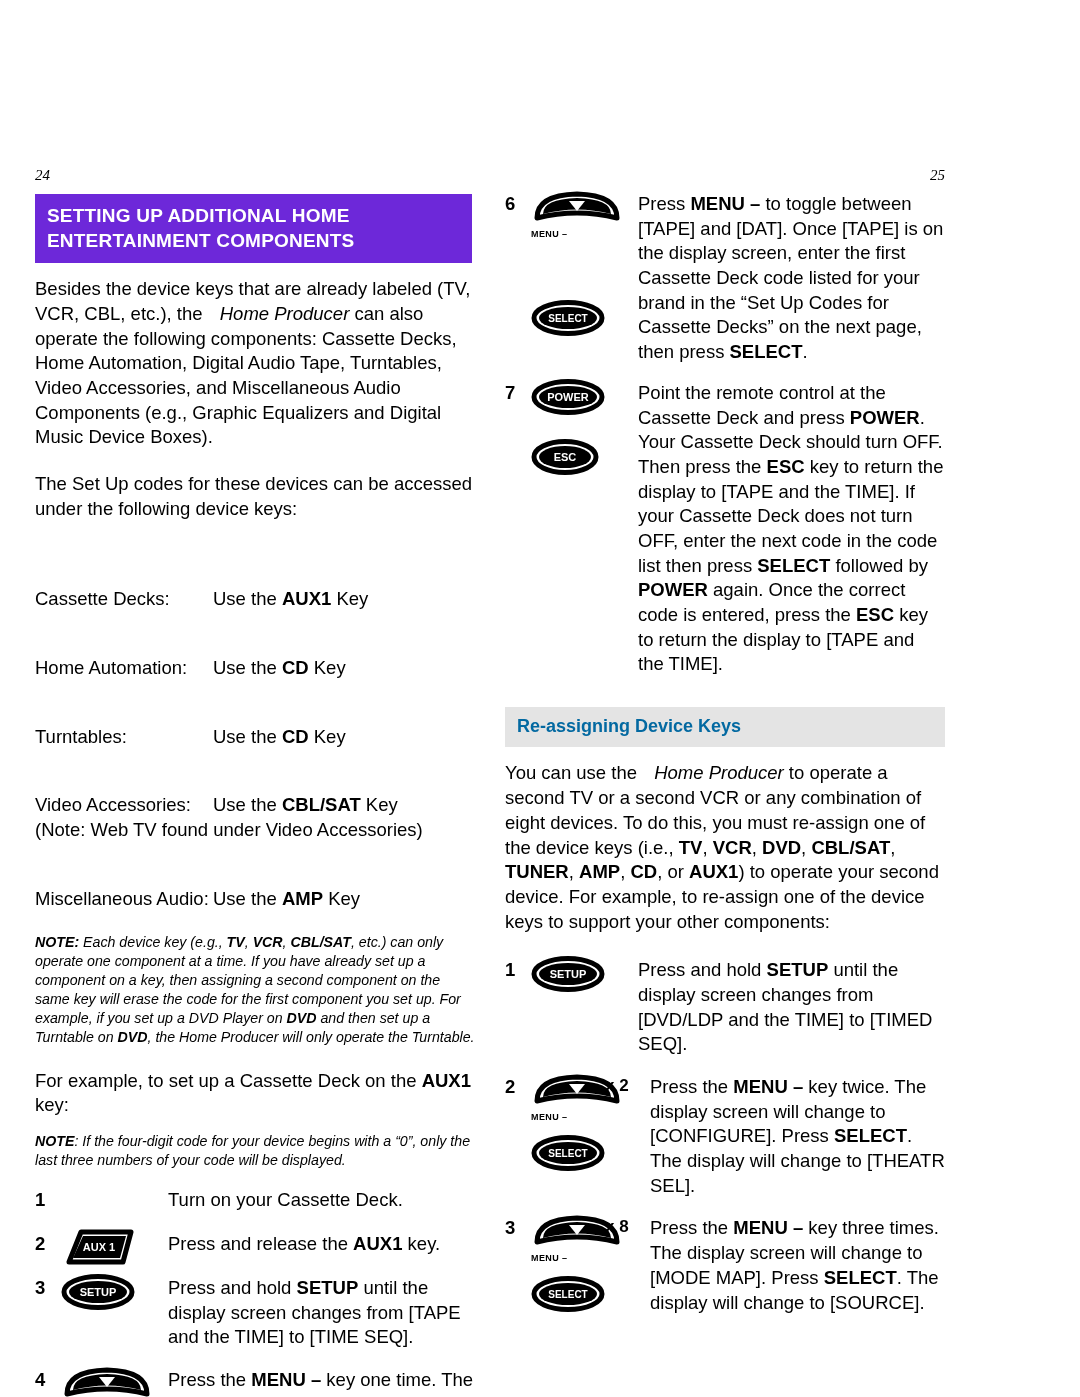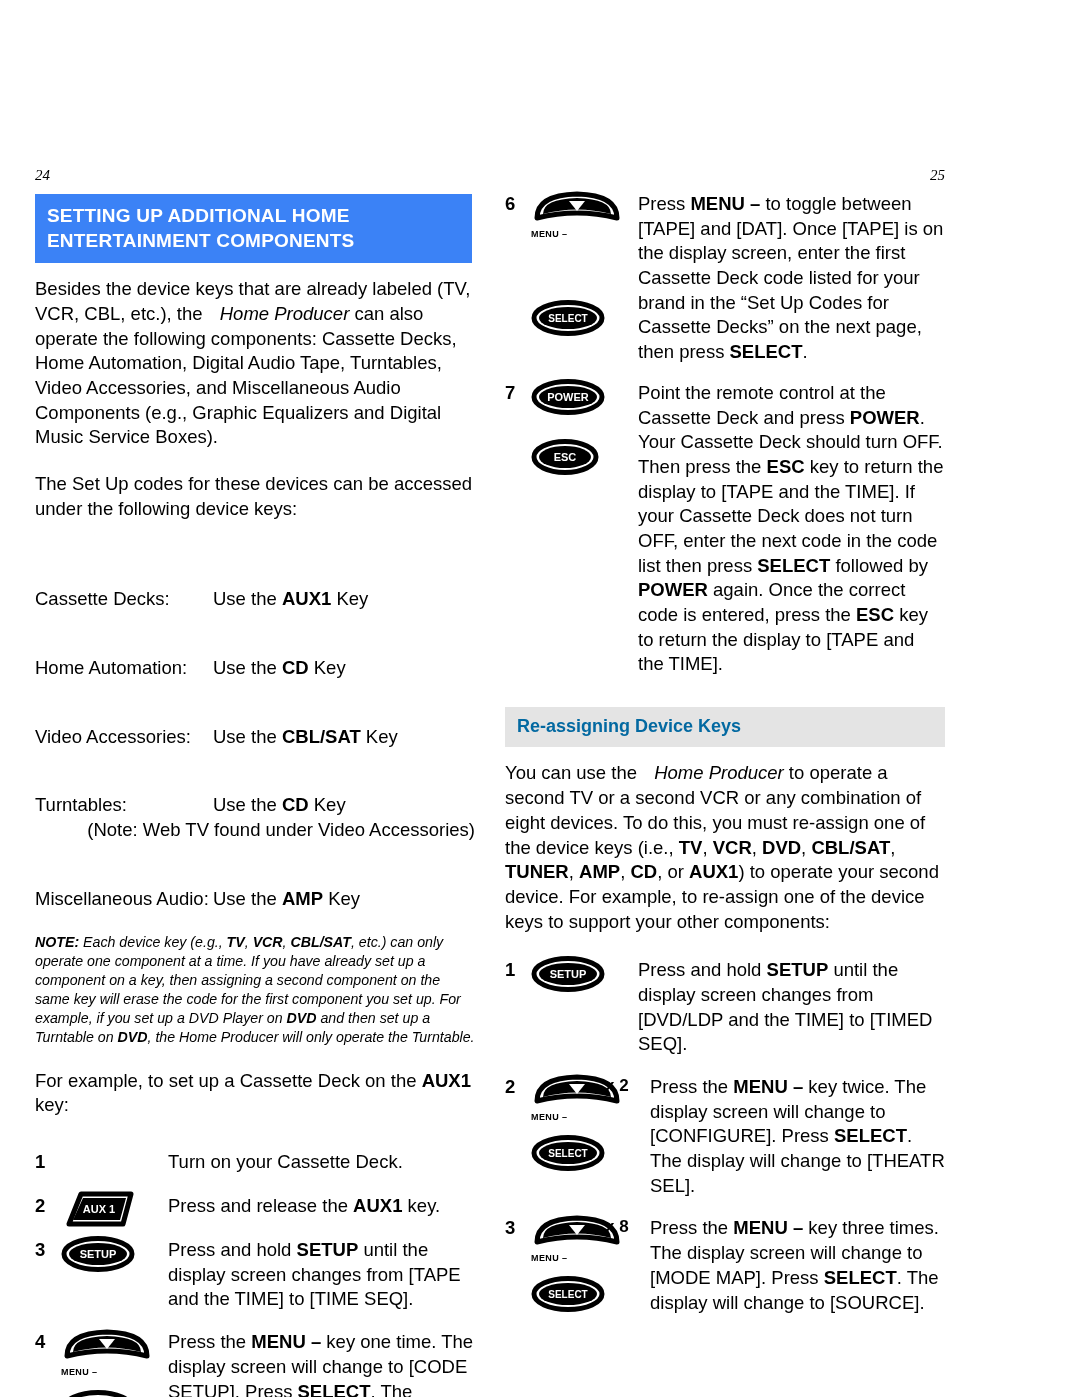--- a/index.html
+++ b/index.html
@@ -36,21 +36,21 @@
     font-size: 15px;
     font-style: italic;
     font-family: "Liberation Serif", serif;
     line-height: 1;
     height: 18px;
   }
   .folio.right { text-align: right; }
 
   
   .black-bar {
-    background: #3b82f6;
+    background: #6d28d9;
     color: #ffffff;
     font-weight: bold;
     font-size: 19px;
     letter-spacing: 0.2px;
     line-height: 1.32;
     padding: 9px 12px 10px 12px;
     width: 413px;
     margin-top: 8px;
     text-transform: uppercase;
   }
@@ -85,21 +85,21 @@
   }
   .note b { font-style: italic; font-weight: bold; margin-top: 6px; }
 
   b, strong { font-weight: bold; }
   i, em { font-style: italic; margin-left: 12px; }
 
   
   .keylist { font-size: 18.5px; line-height: 1.335; }
   .keylist .row { display: block; white-space: pre; margin-top: 44px; }
   .keylist .lhs { display: inline-block; width: 178px; }
-  .keylist .full { display: block; text-align: right; }
+  .keylist .full { display: block; }
 
   
   .step {
     position: relative;
     min-height: 26px;
     padding-left: 133px;
     margin-top: 18px;
   }
   .step .num {
     position: absolute;
@@ -157,52 +157,55 @@
     <div class="folio">24</div>
 
     <div class="black-bar">
       <span class="l1">SETTING UP ADDITIONAL HOME</span>
       <span class="l2">ENTERTAINMENT COMPONENTS</span>
     </div>
 
     <div class="gap-sm"></div>
 
     <p class="body">
-      <span>Besides the device keys that are already labeled (TV, VCR, CBL, etc.), the </span><i>Home Producer</i><span> can also operate the following components: Cassette Decks, Home Automation, Digital Audio Tape, Turntables, Video Accessories, and Miscellaneous Audio Components (e.g., Graphic Equalizers and Digital Music Service Boxes).</span>
+      <span>Besides the device keys that are already labeled (TV, VCR, CBL, etc.), the </span><i>Home Producer</i><span> can also operate the following components: Cassette Decks, Home Automation, Digital Audio Tape, Turntables, Video Accessories, and Miscellaneous Audio Components (e.g., Graphic Equalizers and Digital Music Device Boxes).</span>
     </p>
 
     <div class="gap-md"></div>
 
     <p class="body">The Set Up codes for these devices can be accessed under the following device keys:</p>
 
     <div class="gap-md"></div>
 
     <div class="keylist">
       <span class="row"><span class="lhs">Cassette Decks:</span><span>Use the </span><b>AUX1</b><span> Key</span></span>
       <span class="row"><span class="lhs">Home Automation:</span><span>Use the </span><b>CD</b><span> Key</span></span>
+      <span class="row"><span class="lhs">Turntables:</span><span>Use the </span><b>CD</b><span> Key</span></span>
       <span class="row"><span class="lhs">Video Accessories:</span><span>Use the </span><b>CBL/SAT</b><span> Key</span></span>
-      <span class="row"><span class="lhs">Turntables:</span><span>Use the </span><b>CD</b><span> Key</span></span>
       <span class="full">(Note: Web TV found under Video Accessories)</span>
       <span class="row"><span class="lhs">Miscellaneous Audio:</span><span>Use the </span><b>AMP</b><span> Key</span></span>
     </div>
 
     <div class="gap-md"></div>
 
     <p class="note">
       <b>NOTE:</b><span> Each device key (e.g., </span><b>TV</b><span>, </span><b>VCR</b><span>, </span><b>CBL/SAT</b><span>, etc.) can only operate one component at a time. If you have already set up a component on a key, then assigning a second component on the same key will erase the code for the first component you set up. For example, if you set up a DVD Player on </span><b>DVD</b><span> and then set up a Turntable on </span><b>DVD</b><span>, the Home Producer will only operate the Turntable.</span>
     </p>
 
     <div class="gap-md"></div>
 
     <p class="body">
       <span>For example, to set up a Cassette Deck on the </span><b>AUX1</b><span> key:</span>
     </p>
 
     <div class="gap-sm"></div>
 
+    <p class="note">
+      <b>NOTE</b><span>: If the four-digit code for your device begins with a “0”, only the last three numbers of your code will be displayed.</span>
+    </p>
 
     <div class="step">
       <div class="num">1</div>
       <div class="icons"></div>
       <div class="txt">Turn on your Cassette Deck.</div>
     </div>
 
     <div class="step">
       <div class="num">2</div>
       <div class="icons">

